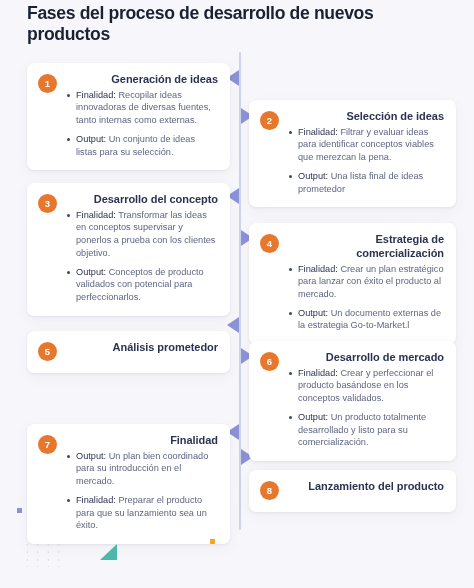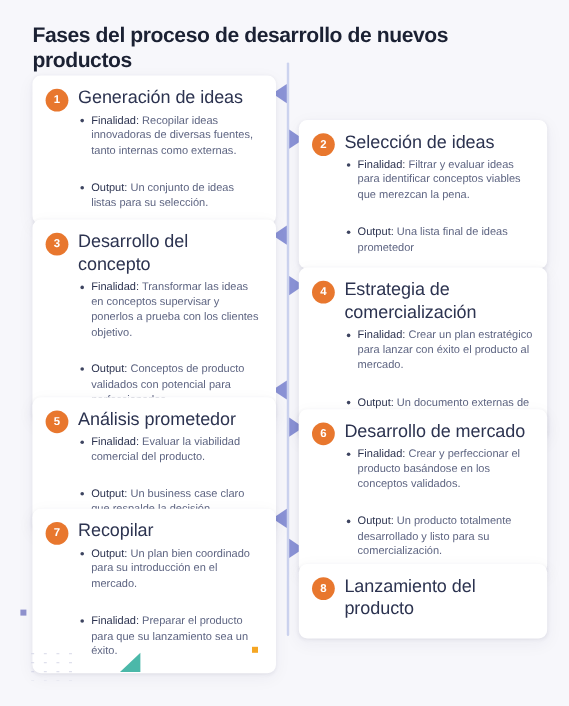--- a/index.html
+++ b/index.html
@@ -54,21 +54,21 @@
     top: 508px;
     width: 5px; height: 5px;
     background: #7b7fc4;
     opacity: .85;
   }
 
   
   .page-title {
     position: absolute;
     left: 27px;
-    top: 19px;
+    top: 3px;
     width: 430px;
     font-size: 17.6px;
     font-weight: 700;
     letter-spacing: -0.35px;
     color: #1b2133;
     line-height: 1.2;
   }
 
   
   .spine {
@@ -118,40 +118,41 @@
     font-size: 9.5px;
     font-weight: 700;
     line-height: 19px;
     text-align: center;
     margin-top: 1px;
   }
 
   .body { flex: 1 1 auto; min-width: 0; }
 
   .card-title {
-    font-size: 15px;
-    font-weight: 400;
+    font-size: 11px;
+    font-weight: 700;
     color: #2c3350;
     line-height: 1.25;
     margin-bottom: 2px;
     letter-spacing: -0.05px;
+    text-align: right;
   }
 
   ul.points {
     list-style: none;
     margin: 0;
     padding: 0;
   }
   ul.points > li {
     position: relative;
     padding-left: 11px;
     font-size: 9.2px;
     line-height: 1.38;
     color: #5e6582;
-    margin-top: 18px;
+    margin-top: 6px;
   }
   ul.points > li:first-child { margin-top: 1px; }
   ul.points > li::before {
     content: "";
     position: absolute;
     left: 2px;
     top: 5px;
     width: 3px; height: 3px;
     border-radius: 50%;
     background: #3d4460;
@@ -217,40 +218,36 @@
         <ul class="points">
           <li><span class="lbl">Finalidad:</span><span> Crear un plan estratégico para lanzar con éxito el producto al mercado.</span></li>
           <li><span class="lbl">Output:</span><span> Un documento externas de la estrategia Go-to-Market.l</span></li>
         </ul>
       </div>
     </div>
     <div class="card left" style="top: 331px;">
       <div class="badge">5</div>
       <div class="body">
         <div class="card-title">Análisis prometedor</div>
-        <ul class="points">
-          <li><span class="lbl">Finalidad:</span><span> Evaluar la viabilidad comercial del producto.</span></li>
-          <li><span class="lbl">Output:</span><span> Un business case claro que respalde la decisión.</span></li>
-        </ul>
       </div>
     </div>
     <div class="card right" style="top: 341px;">
       <div class="badge">6</div>
       <div class="body">
         <div class="card-title">Desarrollo de mercado</div>
         <ul class="points">
           <li><span class="lbl">Finalidad:</span><span> Crear y perfeccionar el producto basándose en los conceptos validados.</span></li>
           <li><span class="lbl">Output:</span><span> Un producto totalmente desarrollado y listo para su comercialización.</span></li>
         </ul>
       </div>
     </div>
     <div class="card left" style="top: 424px;">
       <div class="badge">7</div>
       <div class="body">
-        <div class="card-title">Recopilar</div>
+        <div class="card-title">Finalidad</div>
         <ul class="points">
           <li><span class="lbl">Output:</span><span> Un plan bien coordinado para su introducción en el mercado.</span></li>
           <li><span class="lbl">Finalidad:</span><span> Preparar el producto para que su lanzamiento sea un éxito.</span></li>
         </ul>
       </div>
     </div>
     <div class="card right" style="top: 470px;">
       <div class="badge">8</div>
       <div class="body">
         <div class="card-title">Lanzamiento del producto</div>

